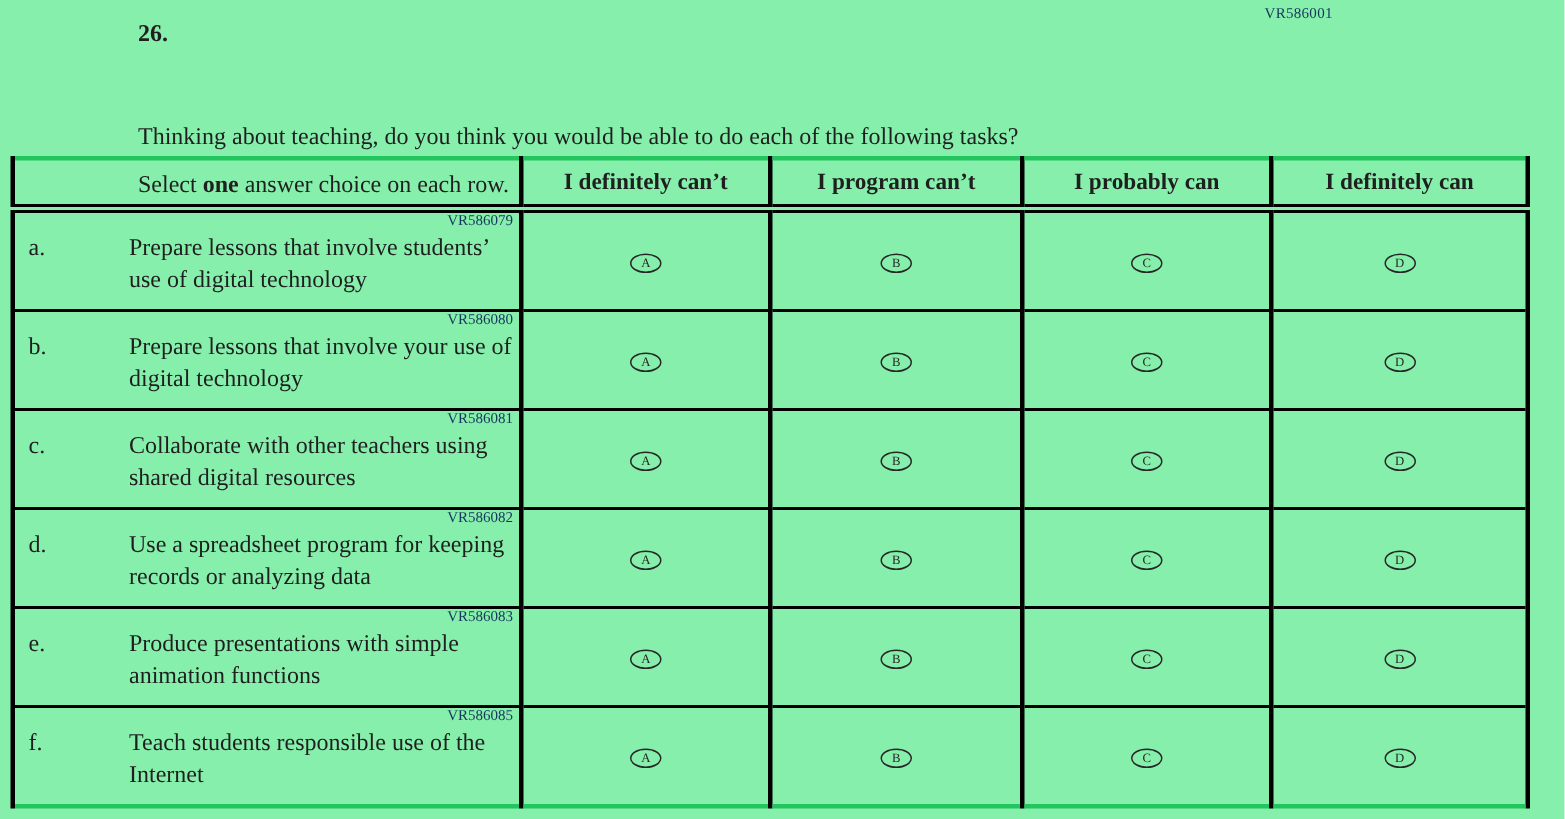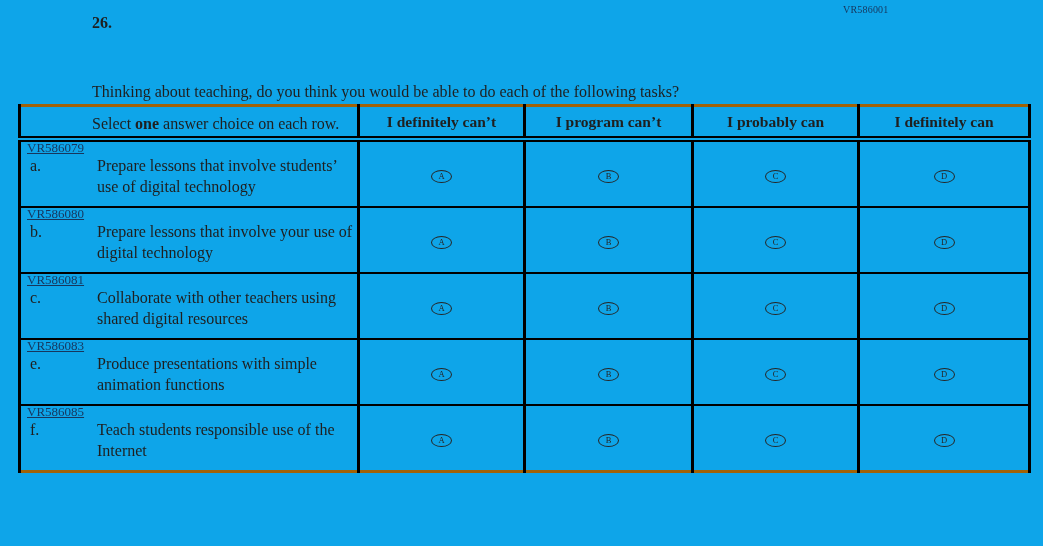--- a/index.html
+++ b/index.html
@@ -1,20 +1,20 @@
 <!DOCTYPE html>
 <html><head>
 <meta charset="utf-8">
 <style>
   html, body { margin: 0; padding: 0; background: #ffffff; }
   .page {
     position: relative;
     width: 1043px;
     height: 546px;
-    background: #0ea5e9;
+    background: #86efac;
     font-family: "Liberation Serif", serif;
     color: #1f1f1f;
     overflow: hidden;
   }
 
   
   .form-code {
     position: absolute;
     top: 4px;
     left: 843px;
@@ -49,24 +49,24 @@
     font-size: 16px;
     line-height: 21px;
     margin-top: 11px;
   }
   .q-instruction b { font-weight: bold; margin-top: 12px; }
 
   
   table.survey {
     position: absolute;
     top: 104px;
-    left: 18px;
+    left: 7px;
     border-collapse: collapse;
     table-layout: fixed;
-    border: 3px solid #a16207;
+    border: 3px solid #22c55e;
   }
   .survey th, .survey td {
     border: 2px solid #000;
     border-left-width: 3px;
     border-right-width: 3px;
     padding: 0;
   }
   .survey th {
     height: 29px;
     font-size: 15.5px;
@@ -80,25 +80,25 @@
   .col-opt2   { width: 168px; }
   .col-opt3   { width: 166px; }
   .col-opt4   { width: 171px; }
 
   .survey td.label-cell {
     height: 61px;
     vertical-align: top;
     padding: 1px 3px 2px 6px;
   }
   .vr-code {
-    font-size: 13px;
+    text-align: right;
+    font-size: 10px;
     line-height: 10px;
     color: #17365d;
     padding-right: 1px;
-    text-decoration: underline;
   }
   .item {
     display: flex;
     font-size: 16px;
     line-height: 21px;
     margin-top: 2px;
   }
   .item-letter {
     width: 25px;
     flex: none;
@@ -191,20 +191,33 @@
               <span class="item-text">Collaborate with other teachers using shared digital resources</span>
             </div>
         </td>
         <td class="bubble-cell"><span class="bubble">A</span></td>
         <td class="bubble-cell"><span class="bubble">B</span></td>
         <td class="bubble-cell"><span class="bubble">C</span></td>
         <td class="bubble-cell"><span class="bubble">D</span></td>
       </tr>
       <tr>
         <td class="label-cell">
+          <div class="vr-code">VR586082</div>
+          <div class="item">
+              <span class="item-letter">d.</span>
+              <span class="item-text">Use a spreadsheet program for keeping records or analyzing data</span>
+            </div>
+        </td>
+        <td class="bubble-cell"><span class="bubble">A</span></td>
+        <td class="bubble-cell"><span class="bubble">B</span></td>
+        <td class="bubble-cell"><span class="bubble">C</span></td>
+        <td class="bubble-cell"><span class="bubble">D</span></td>
+      </tr>
+      <tr>
+        <td class="label-cell">
           <div class="vr-code">VR586083</div>
           <div class="item">
               <span class="item-letter">e.</span>
               <span class="item-text">Produce presentations with simple animation functions</span>
             </div>
         </td>
         <td class="bubble-cell"><span class="bubble">A</span></td>
         <td class="bubble-cell"><span class="bubble">B</span></td>
         <td class="bubble-cell"><span class="bubble">C</span></td>
         <td class="bubble-cell"><span class="bubble">D</span></td>

